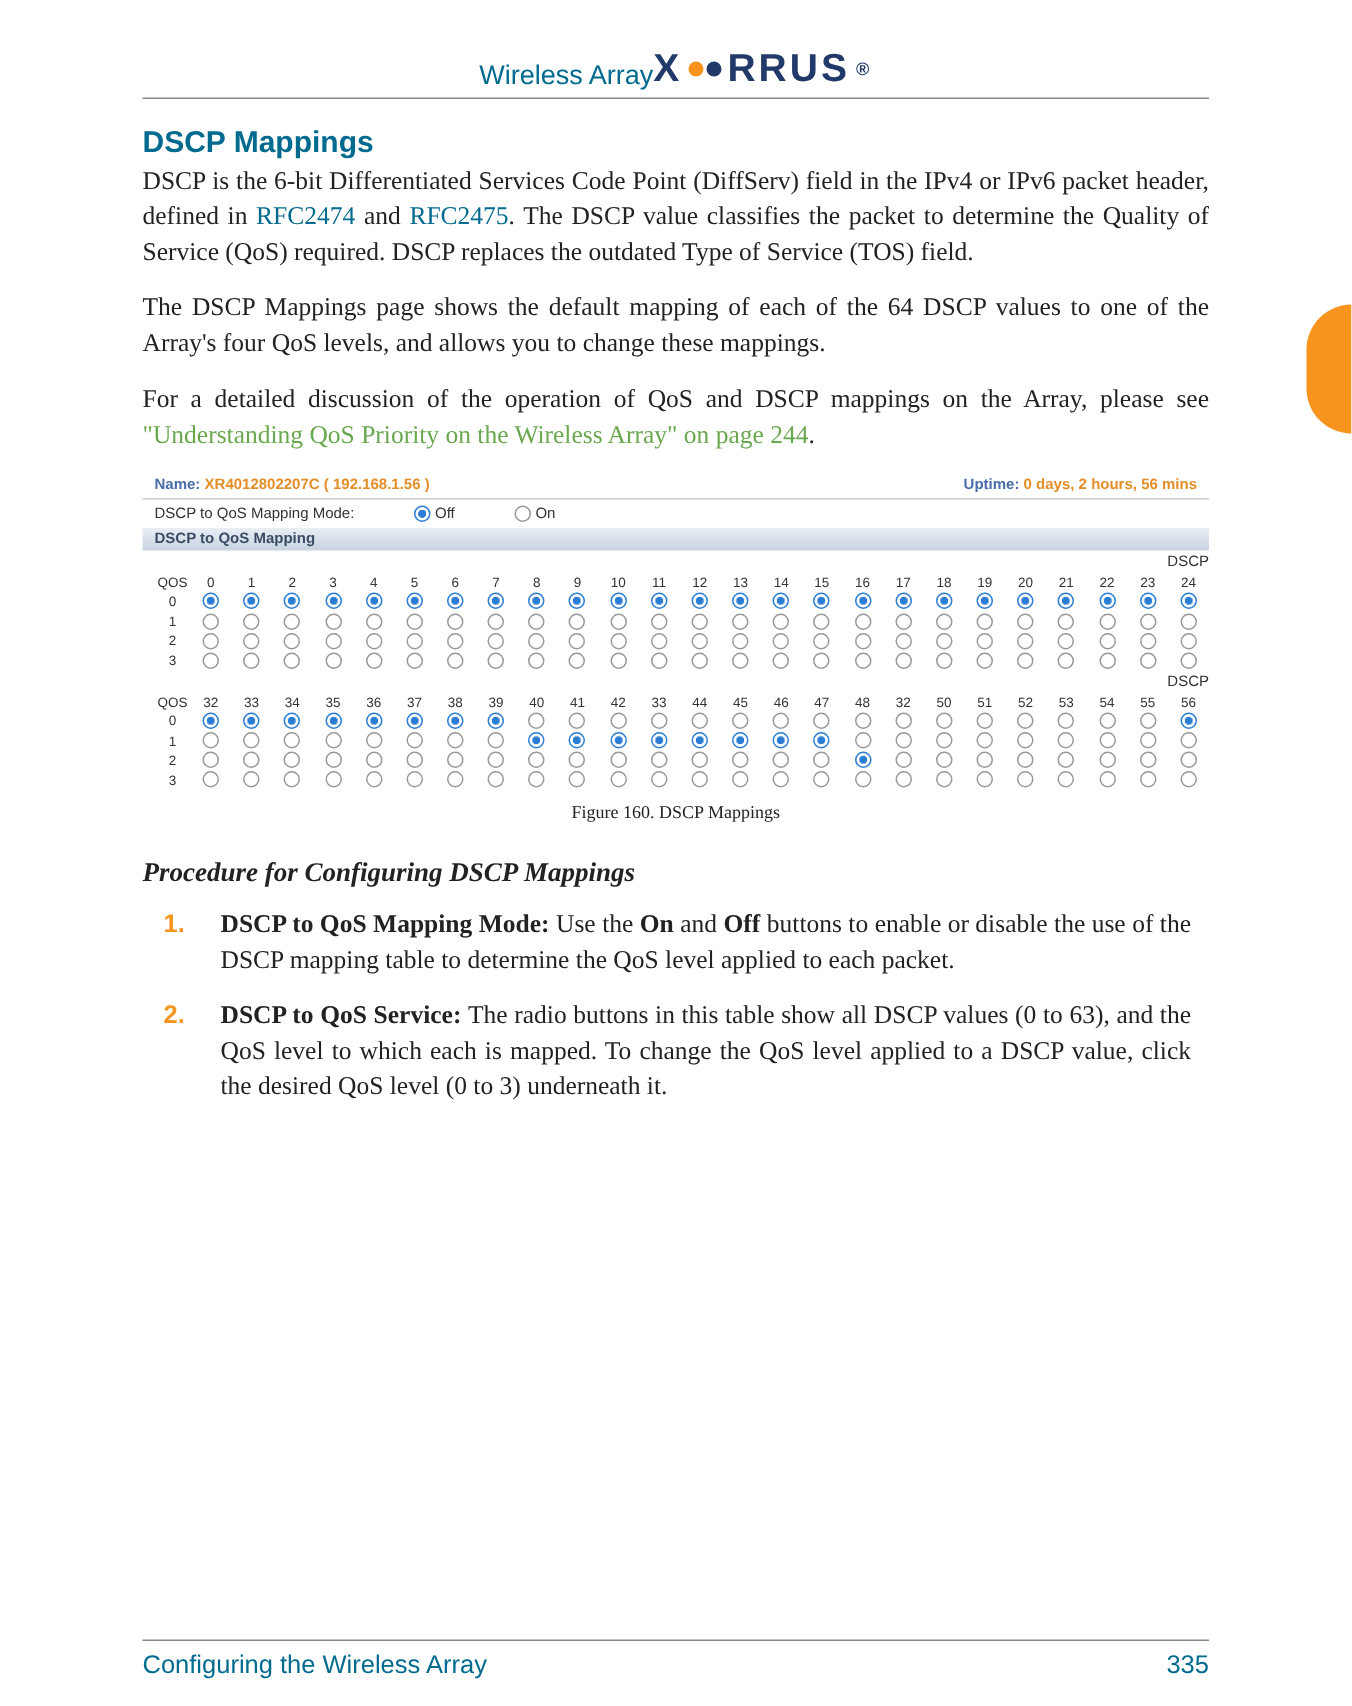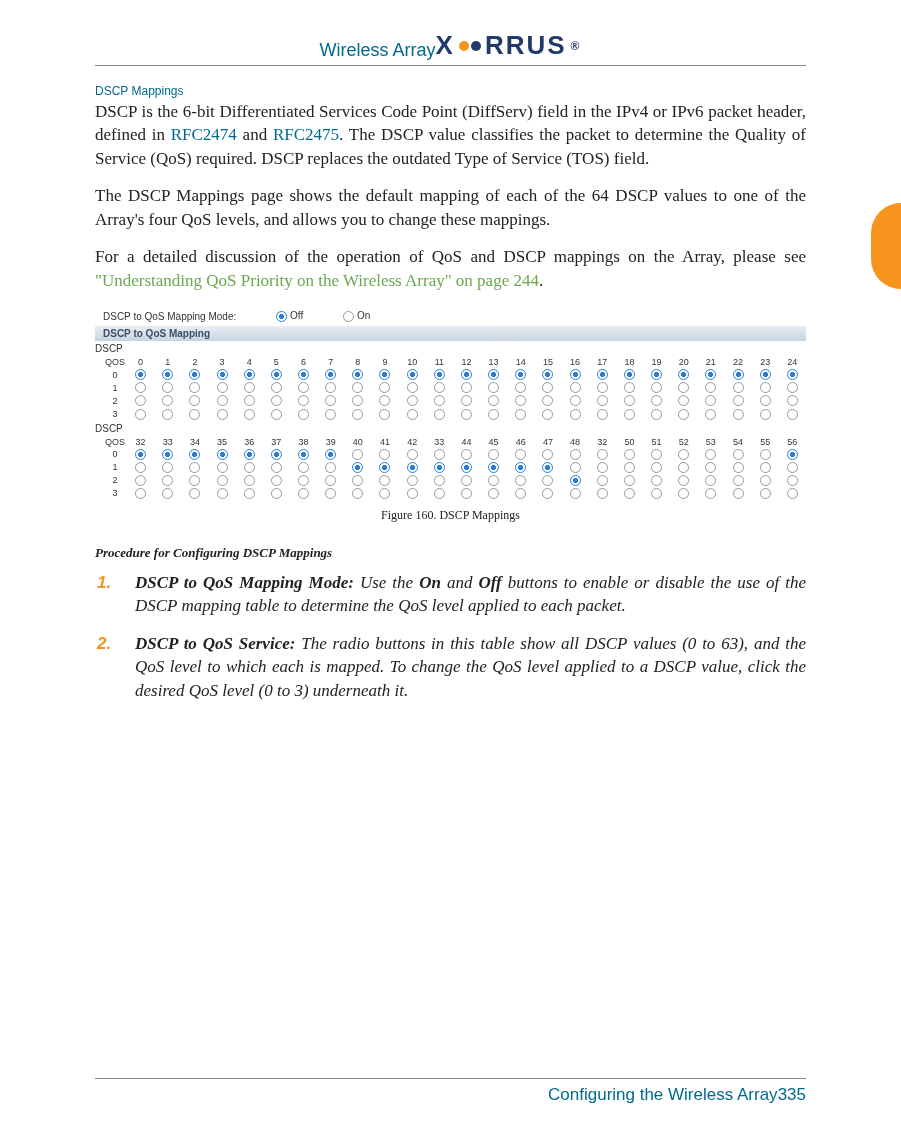--- a/index.html
+++ b/index.html
@@ -39,56 +39,56 @@
       font-size:26px;
       letter-spacing:2px;
       color:#223a6a;
     }
     .logo-balls { display:flex; gap:2px; align-items:center; }
     .ball { width:10px; height:10px; border-radius:50%; background:#f7941d; }
     .ball-dark { background:#223a6a; }
     .sec-heading {
       color:#006a8f;
       font-family:Arial, sans-serif;
-      font-size:12px;
-      font-weight:normal;
+      font-size:20px;
+      font-weight:bold;
       margin-bottom:2px;
     }
     p {
       font-size:17px;
       line-height:1.38;
       margin:0 0 14px 0;
       text-align:justify;
     }
     .link { color:#006a8f; }
     .quote-link { color:#6aa84f; } 
     .caption {
       text-align:center;
       font-size:12px;
       margin:8px 0 22px 0;
     }
     .subheading {
       font-style:italic;
       font-weight:bold;
-      font-size:13px;
+      font-size:18px;
       margin-bottom:10px;
     }
-    ol.steps { list-style:none; padding-left:40px; margin:0;font-style:italic; }
+    ol.steps { list-style:none; padding-left:40px; margin:12px; }
     ol.steps li { font-size:17px; line-height:1.38; text-align:justify; margin-bottom:14px; }
     .step-num { color:#f7941d; font-family:Arial, sans-serif; font-weight:bold; margin-left:-38px; display:inline-block; width:38px; }
     .b { font-weight:bold; }
     
     .footer {
       position:absolute;
-      bottom:32px;
+      bottom:17px;
       left:95px; right:95px;
       border-top:1px solid #888;
       padding-top:6px;
       display:flex;
-      justify-content:flex-end;
+      justify-content:space-between;
       font-family:Arial, sans-serif;
       color:#006a8f;
       font-size:17px;
     }
     
     .side-tab {
       position:absolute;
       right:0; top:203px;
       width:30px; height:86px;
       background:#f7941d;
@@ -119,21 +119,21 @@
       align-items:center;
       gap:40px;
     }
     .bar {
       background:linear-gradient(#e9eef4, #c8d3e1);
       color:#3b4c66;
       font-weight:bold;
       padding:2px 8px;
       font-size:10px;
     }
-    .dscp-title { text-align:left; font-size:10px; padding:2px 0; }
+    .dscp-title { text-align:right; font-size:10px; padding:2px 0; }
     table.map { border-collapse:collapse; width:100%; table-layout:fixed;}
     table.map th, table.map td {
       text-align:center; font-size:9px; padding:1px 0; font-weight:normal;
     }
     table.map th.q { width:24px; text-align:center; padding-left:8px;}
     .radio-dot {
       width:9px; height:9px; border:1px solid #999; border-radius:50%;
       display:inline-block; background:#fff; vertical-align:middle;
     }
     .radio-dot.sel {
@@ -167,20 +167,31 @@
     <span>DSCP is the 6-bit Differentiated Services Code Point (DiffServ) field in the IPv4 or IPv6 packet header, defined in </span><span class="link">RFC2474</span><span> and </span><span class="link">RFC2475</span><span>. The DSCP value classifies the packet to determine the Quality of Service (QoS) required. DSCP replaces the outdated Type of Service (TOS) field.</span>
   </p>
 
   <p>The DSCP Mappings page shows the default mapping of each of the 64 DSCP values to one of the Array's four QoS levels, and allows you to change these mappings.</p>
 
   <p>
     <span>For a detailed discussion of the operation of QoS and DSCP mappings on the Array, please see </span><span class="quote-link">"Understanding QoS Priority on the Wireless Array" on page 244</span><span>.</span>
   </p>
 
   <div class="shot">
+    <div class="shot-head">
+      <div>
+        <span class="v1">Name:</span>
+        <span class="v2">XR4012802207C</span>
+        <span class="v2">( 192.168.1.56 )</span>
+      </div>
+      <div>
+        <span class="v1">Uptime:</span>
+        <span class="v2">0 days, 2 hours, 56 mins</span>
+      </div>
+    </div>
     <div class="mode-row">
       <span>DSCP to QoS Mapping Mode:</span>
       <span><span class="radio-dot sel"></span> <span class="rb-lbl">Off</span></span>
       <span><span class="radio-dot"></span> <span class="rb-lbl">On</span></span>
     </div>
     <div class="bar">DSCP to QoS Mapping</div>
 
     <div class="dscp-title">DSCP</div>
     <table class="map" id="tbl-top">
         <tbody>

